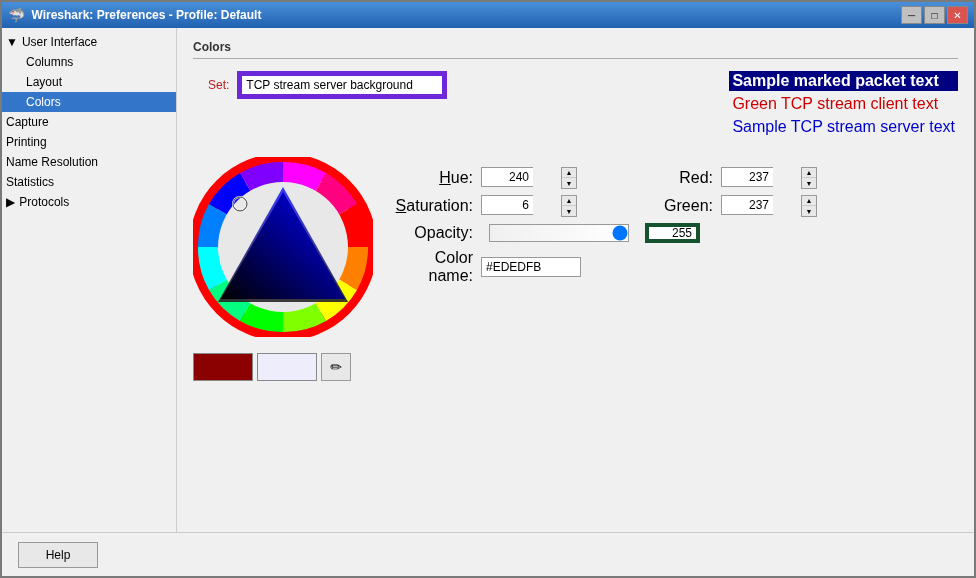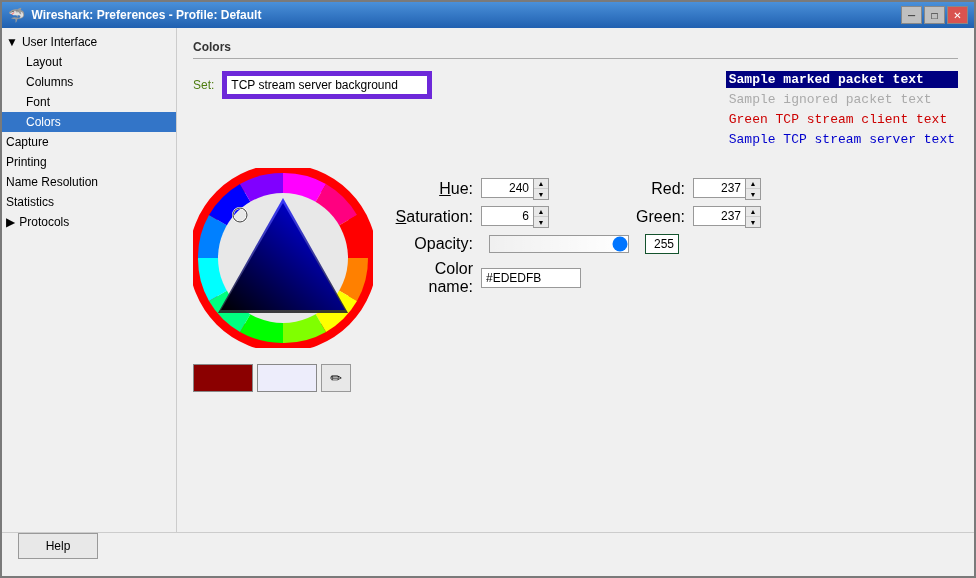--- a/index.html
+++ b/index.html
@@ -100,21 +100,22 @@
       padding-bottom: 4px;
     }
     .set-row {
       display: flex;
       align-items: center;
       gap: 8px;
       margin-bottom: 12px;
     }
     .set-label {
       font-size: 12px;
-      color: #4d7c0f;
+      color: #b91c1c;
+      margin-left: 15px;
     }
     .set-dropdown {
       padding: 2px 4px;
       font-size: 12px;
       width: 210px;
       background: white;
       border: 1px solid #999;
       appearance: none;
       -webkit-appearance: none;
       cursor: pointer;
@@ -133,23 +134,22 @@
       cursor: pointer;
     }
     .samples-block {
       display: flex;
       flex-direction: column;
       gap: 3px;
       margin-bottom: 10px;
       align-self: flex-end;
     }
     .sample-text {
-      font-size: 13px;
+      font-size: 16px;
       padding: 1px 3px;
-      font-family: Liberation Mono, monospace;
     }
     .sample-marked {
       background: #000080;
       color: white;
       font-weight: bold;
     }
     .sample-ignored {
       color: #aaa;
     }
     .sample-tcp-client {
@@ -214,20 +214,21 @@
     }
     .control-label {
       width: 80px;
       text-align: right;
       font-size: 16px;
     }
     .control-label u { text-decoration: underline; }
     .spin-input {
       display: flex;
       align-items: stretch;
+      gap: 28px;
     }
     .spin-input input {
       width: 52px;
       height: 20px;
       border: 1px solid #999;
       border-right: none;
       padding: 0 4px;
       font-size: 12px;
       text-align: right;
     }
@@ -252,23 +253,23 @@
     .spin-btn:last-child { border-bottom: none; }
     .opacity-row {
       display: flex;
       align-items: center;
       gap: 16px;
     }
     .opacity-slider {
       width: 140px;
     }
     .opacity-input {
-      width: 34px;
+      width: 55px;
       height: 20px;
-      border: 1px solid #14532d;
+      border: 4px solid #14532d;
       padding: 0 4px;
       font-size: 12px;
       text-align: right;
     }
     .colorname-row {
       display: flex;
       align-items: center;
     }
     .colorname-input {
       width: 100px;
@@ -276,20 +277,21 @@
       border: 1px solid #999;
       padding: 0 4px;
       font-size: 12px;
       background: white;
     }
     .bottom-bar {
       height: 44px;
       background: #f0f0f0;
       border-top: 1px solid #ccc;
       display: flex;
+      align-items: center;
       justify-content: space-between;
       padding: 0 16px;
       flex-shrink: 0;
     }
     .bottom-right {
       display: flex;
       gap: 8px;
     }
     .bottom-btn {
       min-width: 80px;
@@ -337,27 +339,24 @@
   </div>
 
   <div class="content-area">
 
     <div class="sidebar">
       <div class="sidebar-item parent">
         <span>▼</span>
         <span>User Interface</span>
       </div>
       <div class="sidebar-item child">
+        <span>Columns</span>
+      </div>
+      <div class="sidebar-item child">
         <span>Layout</span>
-      </div>
-      <div class="sidebar-item child">
-        <span>Columns</span>
-      </div>
-      <div class="sidebar-item child">
-        <span>Font</span>
       </div>
       <div class="sidebar-item child selected">
         <span>Colors</span>
       </div>
       <div class="sidebar-item parent">
         <span>Capture</span>
       </div>
       <div class="sidebar-item parent">
         <span>Printing</span>
       </div>
@@ -383,21 +382,20 @@
             <select class="set-dropdown">
               <option>TCP stream server background</option>
               <option>TCP stream client background</option>
               <option>Marked packet background</option>
               <option>Ignored packet</option>
             </select>
           </div>
         </div>
         <div class="samples-block">
           <span class="sample-text sample-marked">Sample marked packet text</span>
-          <span class="sample-text sample-ignored">Sample ignored packet text</span>
           <span class="sample-text sample-tcp-client">Green TCP stream client text</span>
           <span class="sample-text sample-tcp-server">Sample TCP stream server text</span>
         </div>
       </div>
 
       <div class="color-section">
 
         <div class="color-wheel-area">
           <div class="color-wheel-container">
             <svg viewBox="0 0 180 180" class="color-wheel-svg">

